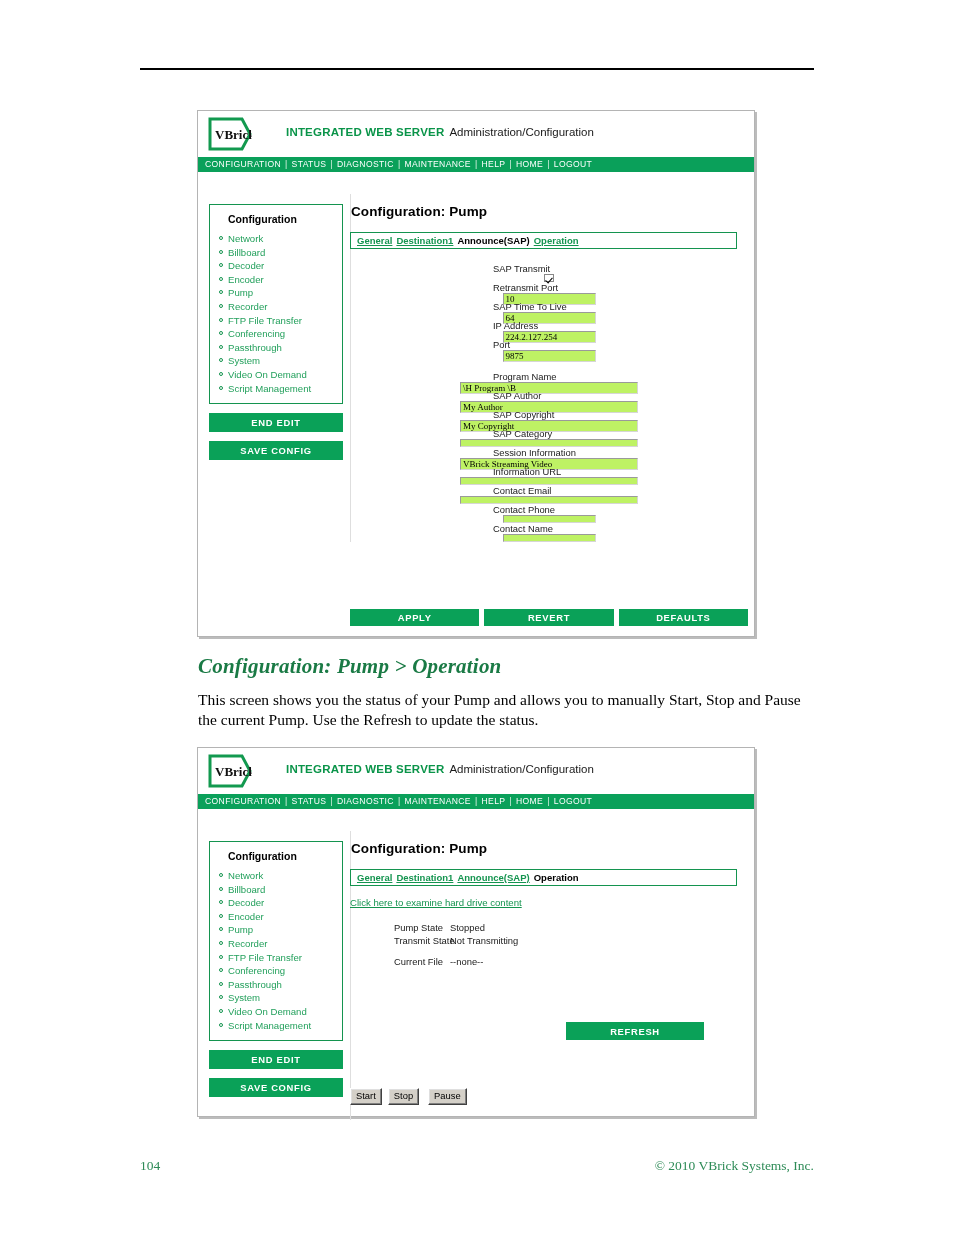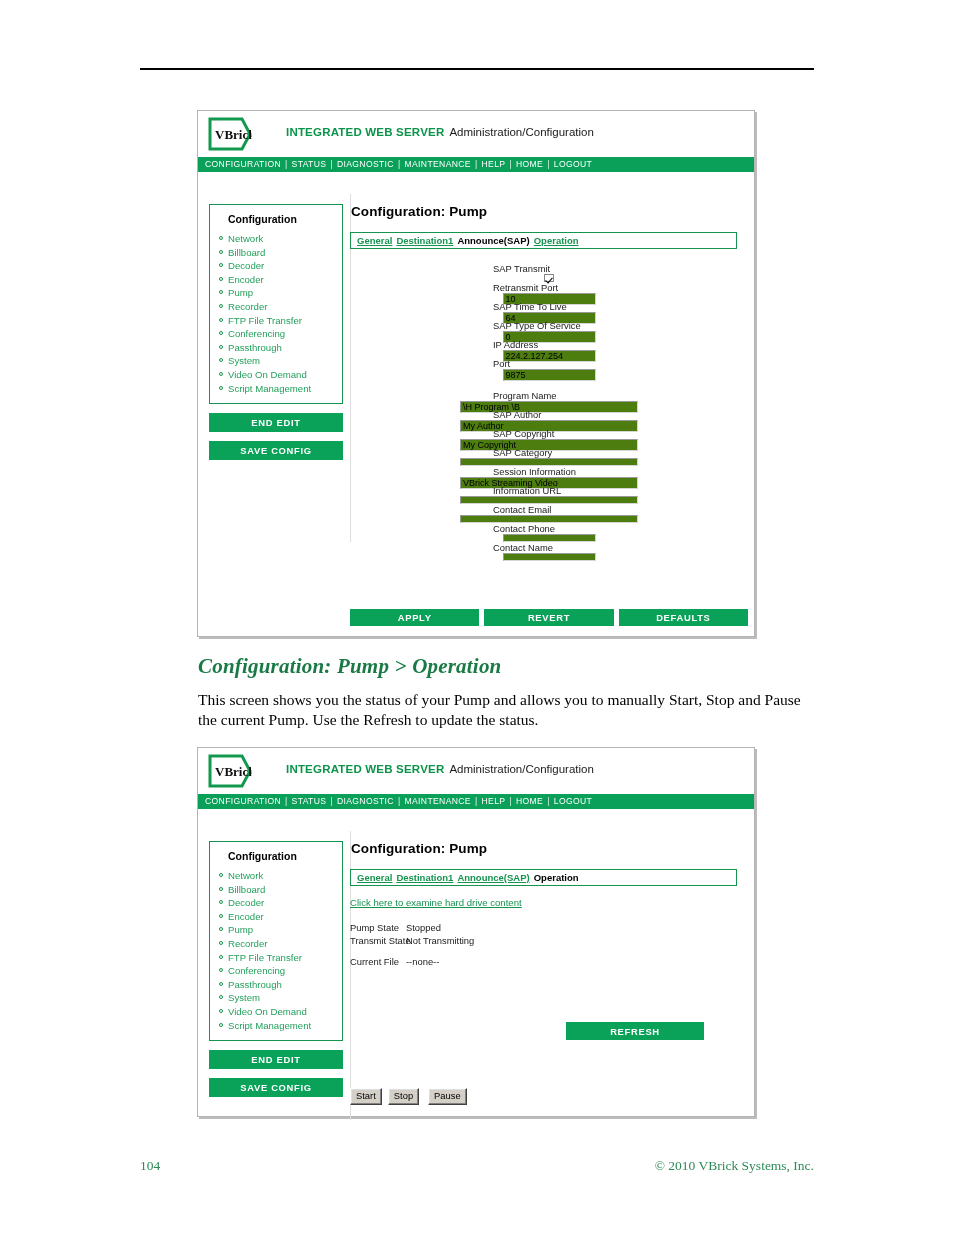--- a/index.html
+++ b/index.html
@@ -232,29 +232,29 @@
   .flabel {
     width: 112px;
     font-size: 9.4px;
     color: #1a1a1a;
     white-space: nowrap;
   }
   .finput {
     border: 1px solid #9a9a9a;
     border-right-color: #d6d6d6;
     border-bottom-color: #d6d6d6;
-    background: #4d7c0f;
+    background: #bef264;
     height: 30px;
     font-size: 9px;
     color: #000000;
     padding: 0 2px;
     box-sizing: border-box;
     display: flex;
     align-items: center;
-    font-family: Liberation Sans, sans-serif;
+    font-family: Liberation Serif, serif;
   }
   .w-short { width: 93px; }
   .w-long  { width: 178px; }
   .fcheck {
     width: 10px;
     height: 10px;
     border: 1px solid #888888;
     background: #ffffff;
     position: relative;
     box-sizing: border-box;
@@ -301,20 +301,21 @@
     font-size: 9.6px;
     color: #14944f;
     text-decoration: underline;
   }
   .status-grid { margin-top: 13px; }
   .srow {
     display: flex;
     font-size: 9.4px;
     color: #1a1a1a;
     line-height: 13px;
+    margin-left: 44px;
   }
   .skey { width: 56px; white-space: nowrap; }
   .sval { white-space: nowrap; }
   .srow.spaced { margin-top: 8px; }
   .refresh-btn {
     position: absolute;
     left: 368px;
     top: 213px;
     width: 138px;
     height: 18px;
@@ -410,24 +411,20 @@
         </div>
         <div class="frow">
           <div class="flabel">Retransmit Port</div>
           <div class="finput w-short">10</div>
         </div>
         <div class="frow">
           <div class="flabel">SAP Time To Live</div>
           <div class="finput w-short">64</div>
         </div>
         <div class="frow">
-          <div class="flabel">SAP Type Of Service</div>
-          <div class="finput w-short">0</div>
-        </div>
-        <div class="frow">
           <div class="flabel">IP Address</div>
           <div class="finput w-short">224.2.127.254</div>
         </div>
         <div class="frow">
           <div class="flabel">Port</div>
           <div class="finput w-short">9875</div>
         </div>
       </div>
 
       <div class="form-gap"></div>

